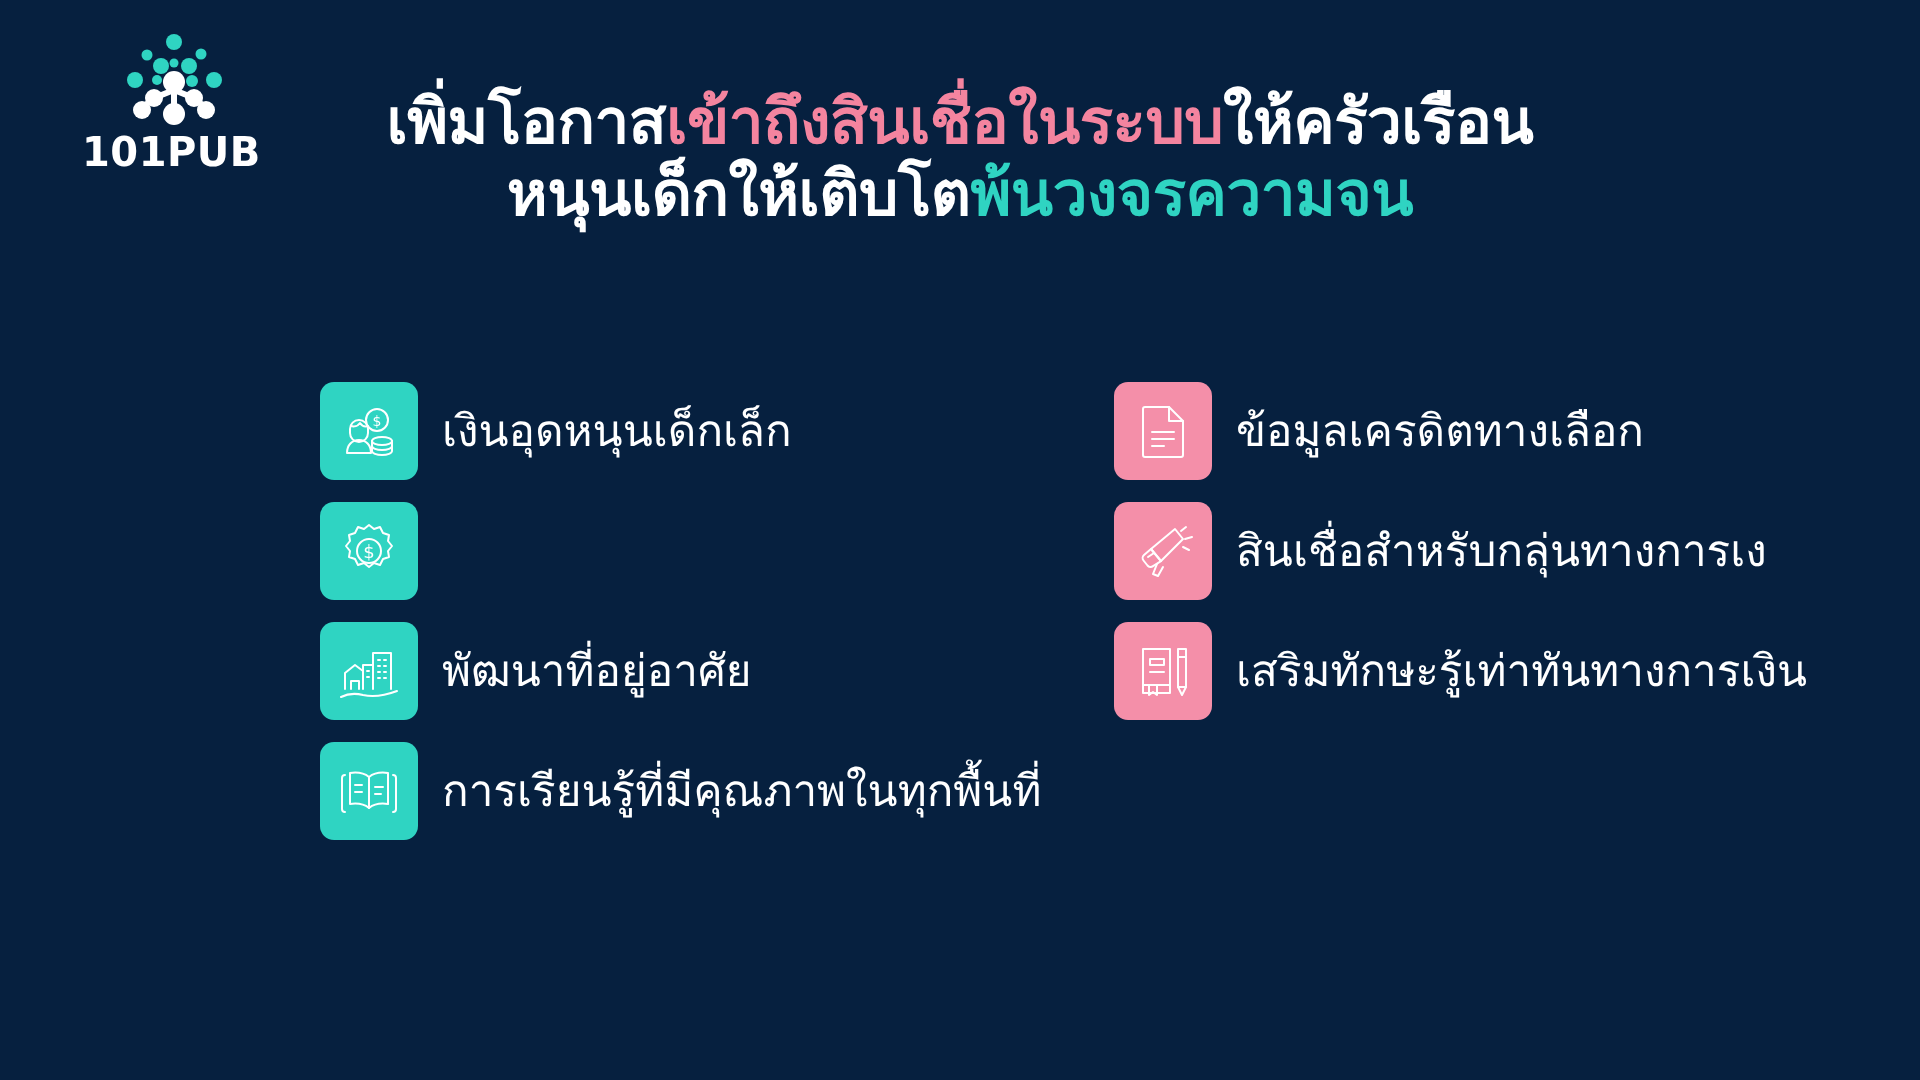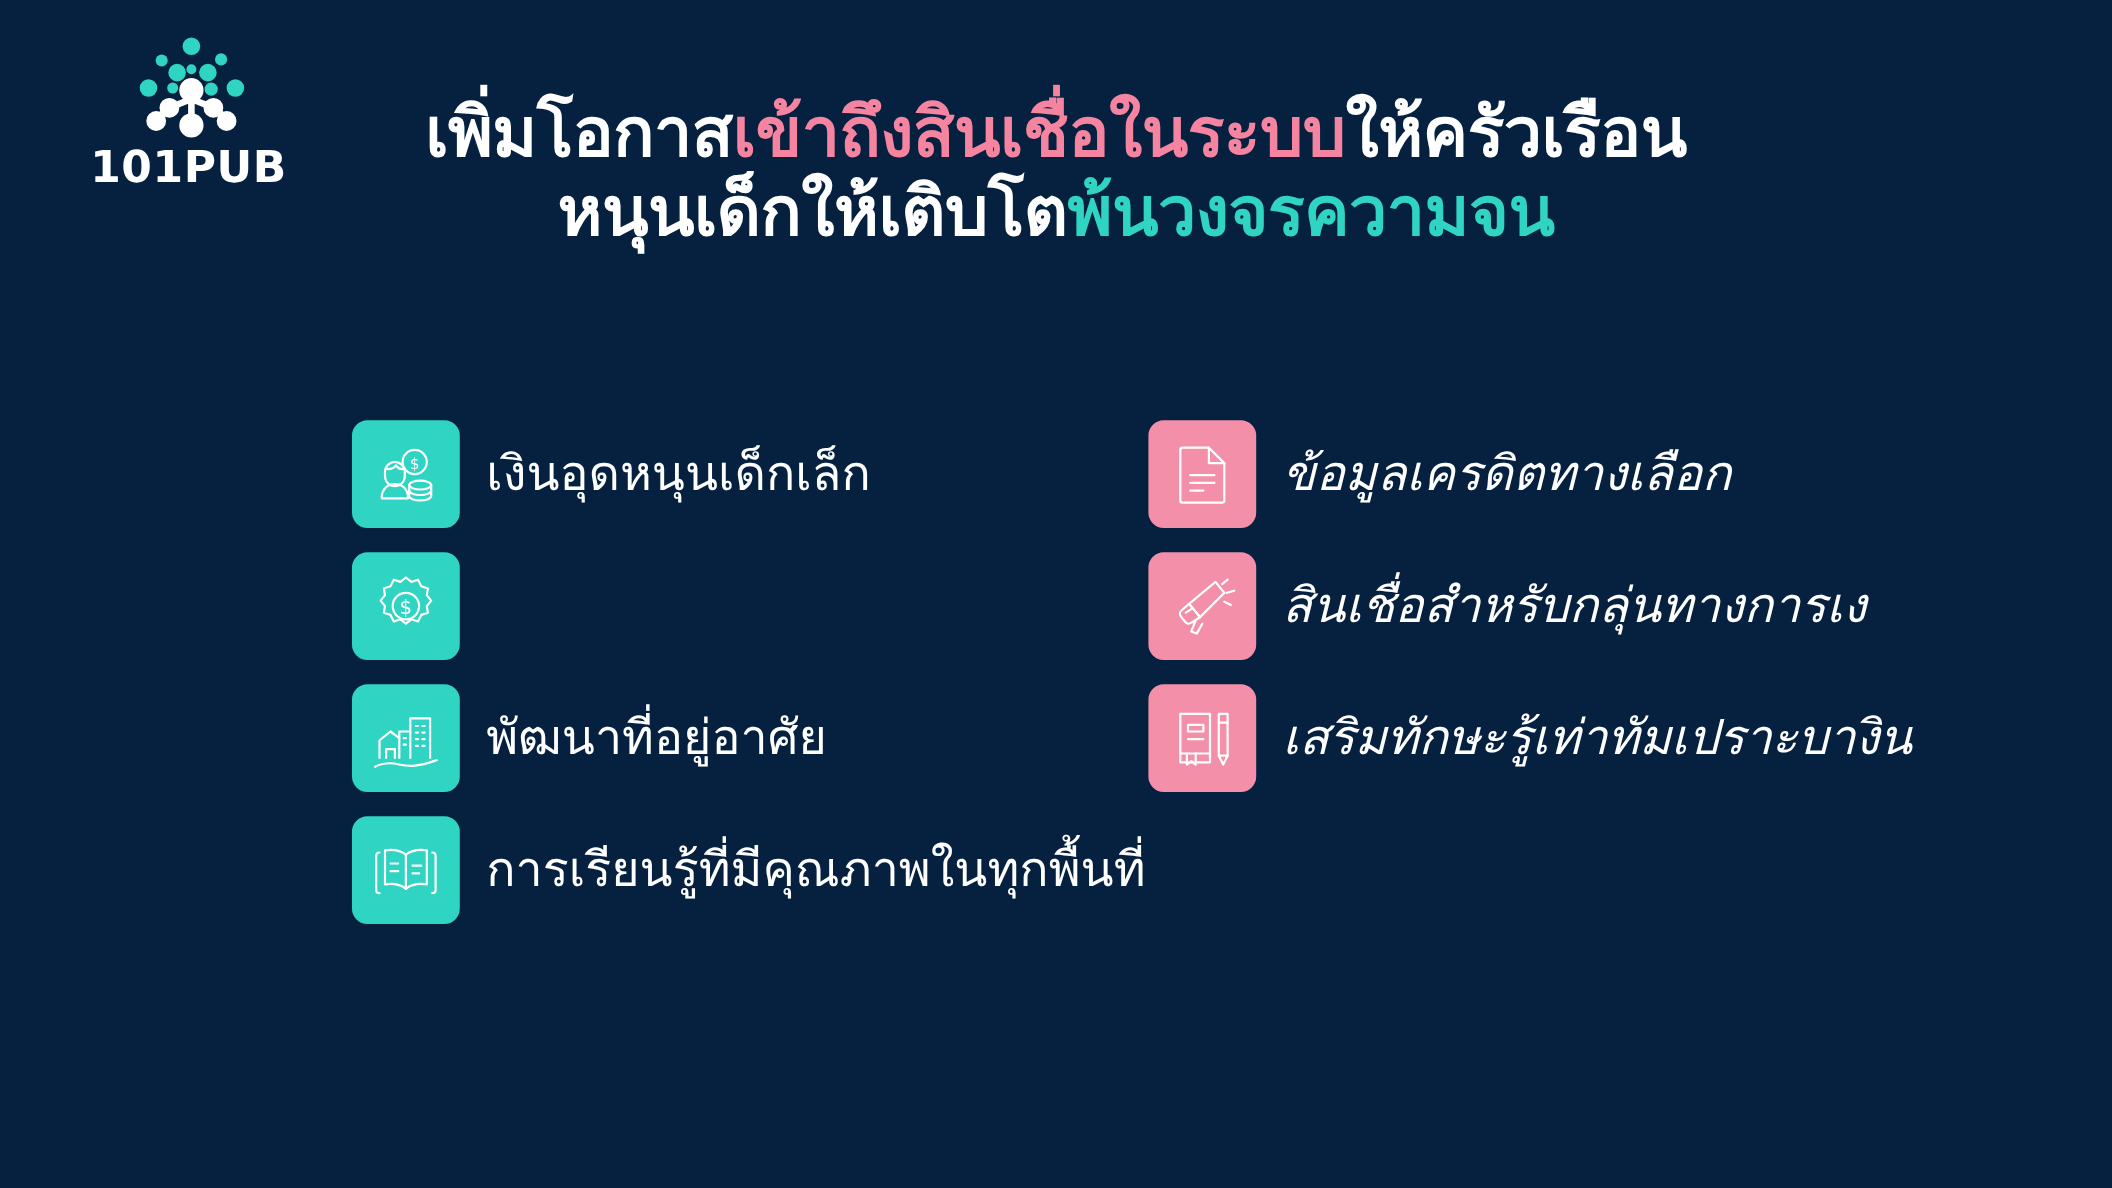--- a/index.html
+++ b/index.html
@@ -66,21 +66,21 @@
   .hl-pink  { color: #f4849f; }
 
   
   .column {
     position: absolute;
     display: flex;
     flex-direction: column;
     gap: 22px;
   }
   #col-left  { left: 320px; top: 382px; }
-  #col-right { left: 1044px; top: 382px; font-style: italic; }
+  #col-right { left: 1114px; top: 382px; }
 
   .row {
     display: flex;
     align-items: center;
     gap: 24px;
     height: 98px;
   }
   .tile {
     width: 98px;
     height: 98px;
@@ -238,18 +238,18 @@
       <div class="tile pink">
         <svg viewBox="0 0 64 64" width="64" height="64" fill="none" stroke="#ffffff" stroke-width="2" stroke-linecap="round" stroke-linejoin="round" aria-hidden="true">
           <path d="M12 10h27v44H12z"></path>
           <path d="M12 46h27"></path>
           <path d="M18 46v10l4-3 4 3V46"></path>
           <path d="M19 20h14v6H19zM19 33h14"></path>
           <path d="M47 10h8v38l-4 8-4-8z"></path>
           <path d="M47 18h8M47 48h8"></path>
         </svg>
       </div>
-      <div class="row-label">เสริมทักษะรู้เท่าทัมเปราะบางิน</div>
+      <div class="row-label">เสริมทักษะรู้เท่าทันทางการเงิน</div>
     </div>
 
   </div>
 
 </div>
 
 </body></html>

